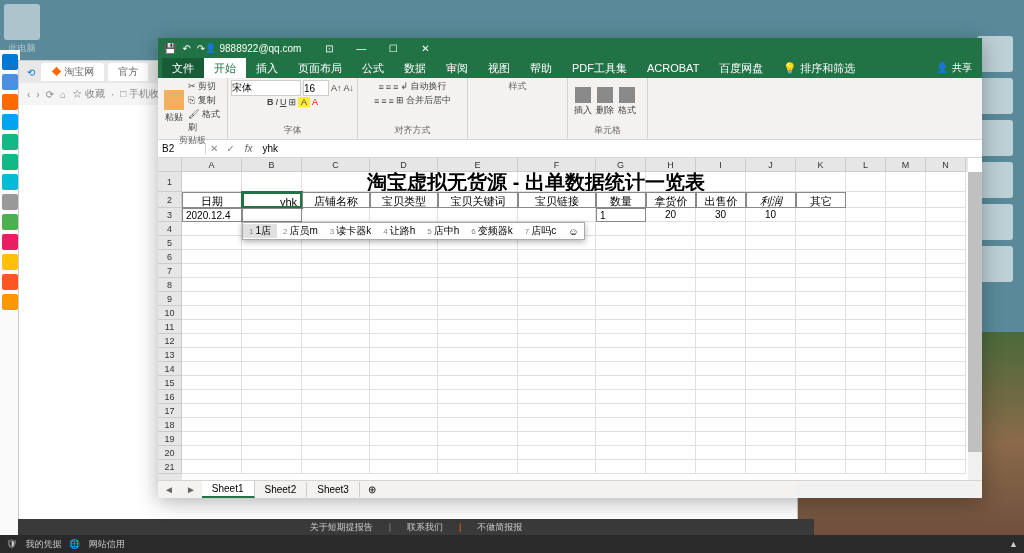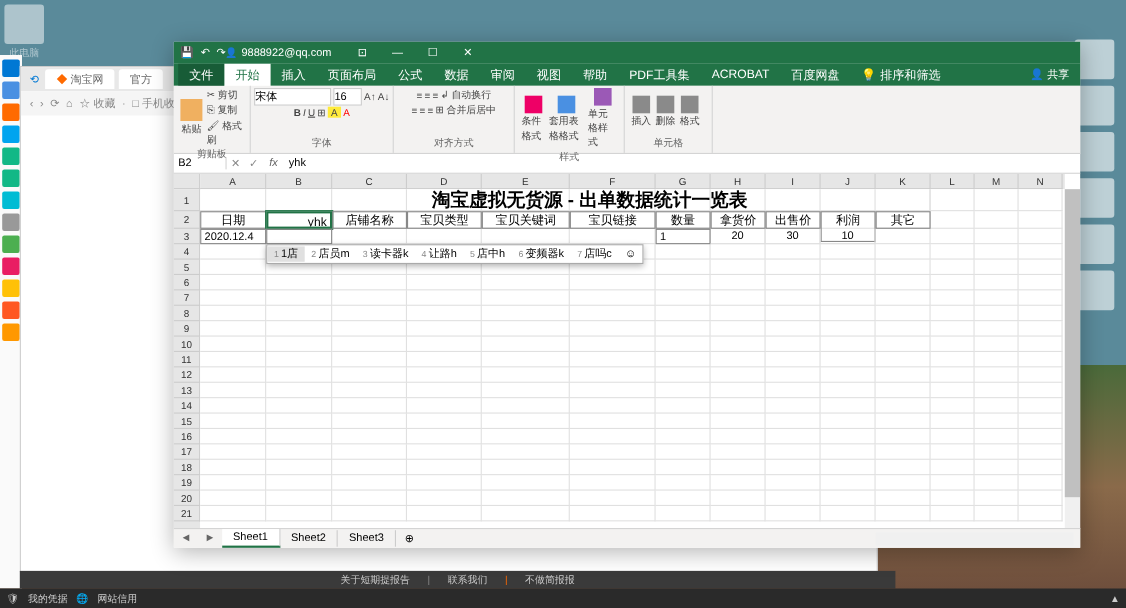--- a/index.html
+++ b/index.html
@@ -60,21 +60,21 @@
 
 
 .grid-area { flex: 1; display: flex; overflow: hidden; position: relative; }
 .colheads { position: absolute; top: 0; left: 24px; right: 14px; height: 14px; background: #e6e6e6; display: flex; }
 .rowheads { position: absolute; top: 14px; left: 0; width: 24px; bottom: 0; background: #e6e6e6; }
 .corner { position: absolute; top: 0; left: 0; width: 24px; height: 14px; background: #e6e6e6; border-right: 1px solid #ccc; border-bottom: 1px solid #ccc; }
 .ch { border-right: 1px solid #ccc; border-bottom: 1px solid #ccc; text-align: center; font-size: 9px; color: #333; line-height: 14px; }
 .rh { height: 14px; border-right: 1px solid #ccc; border-bottom: 1px solid #ccc; text-align: center; font-size: 9px; color: #333; line-height: 14px; }
 .cells { position: absolute; top: 14px; left: 24px; right: 14px; bottom: 0; background: #fff; }
 .cell { position: absolute; border-right: 1px solid #e0e0e0; border-bottom: 1px solid #e0e0e0; font-size: 10px; padding: 0 3px; line-height: 14px; overflow: hidden; white-space: nowrap; }
-.cell.title { font-size: 17px; font-weight: bold; text-align: center; line-height: 20px; padding-left: 48px; }
+.cell.title { font-size: 20px; font-weight: bold; text-align: center; line-height: 20px; padding-left: 48px; }
 .cell.hdr { text-align: center; font-size: 11px; border: 1px solid #888; }
 .cell.bordered { border: 1px solid #888; }
 .cell.selected { border: 2px solid #217346; outline: 1px solid #217346; }
 .vscroll { position: absolute; top: 14px; right: 0; width: 14px; bottom: 0; background: #f0f0f0; }
 .vscroll-thumb { position: absolute; top: 0; width: 14px; height: 280px; background: #c0c0c0; }
 
 
 .ime-bar { position: absolute; background: #fff; border: 1px solid #aaa; box-shadow: 0 2px 6px rgba(0,0,0,0.3); display: flex; font-size: 10px; height: 18px; align-items: center; }
 .ime-cand { padding: 0 6px; cursor: pointer; }
 .ime-cand.sel { background: #e0e0e0; }
@@ -237,34 +237,20 @@
         <div class="rrow">
           <span>≡</span>
           <span>≡</span>
           <span>≡</span>
           <span>⊞ <span>合并后居中</span></span>
         </div>
       </div>
       <div class="rgroup-label">对齐方式</div>
     </div>
     <div class="rgroup" style="width:100px">
-      <div class="rgroup-content">
-        <div class="rbtn-big">
-            <span class="ricon" style="background:#e06"></span>
-            <span>条件格式</span>
-          </div>
-        <div class="rbtn-big">
-            <span class="ricon" style="background:#4a90e2"></span>
-            <span>套用表格格式</span>
-          </div>
-        <div class="rbtn-big">
-            <span class="ricon" style="background:#9b59b6"></span>
-            <span>单元格样式</span>
-          </div>
-      </div>
       <div class="rgroup-label">样式</div>
     </div>
     <div class="rgroup" style="width:80px">
       <div class="rgroup-content">
         <div class="rbtn-big">
             <span class="ricon"></span>
             <span>插入</span>
           </div>
         <div class="rbtn-big">
             <span class="ricon"></span>
@@ -626,21 +612,21 @@
         <div class="cell title" style="left: 0px; top: 0px; width: 664px; height: 20px; line-height: 20px;">淘宝虚拟无货源 - 出单数据统计一览表</div>
         <div class="cell hdr" style="left: 0px; top: 20px; width: 60px; height: 16px; line-height: 16px;">日期</div>
         <div class="cell hdr selected" style="left: 60px; top: 20px; width: 60px; height: 16px; line-height: 16px; text-align: right;">yhk</div>
         <div class="cell hdr" style="left: 120px; top: 20px; width: 68px; height: 16px; line-height: 16px;">店铺名称</div>
         <div class="cell hdr" style="left: 188px; top: 20px; width: 68px; height: 16px; line-height: 16px;">宝贝类型</div>
         <div class="cell hdr" style="left: 256px; top: 20px; width: 80px; height: 16px; line-height: 16px;">宝贝关键词</div>
         <div class="cell hdr" style="left: 336px; top: 20px; width: 78px; height: 16px; line-height: 16px;">宝贝链接</div>
         <div class="cell hdr" style="left: 414px; top: 20px; width: 50px; height: 16px; line-height: 16px;">数量</div>
         <div class="cell hdr" style="left: 464px; top: 20px; width: 50px; height: 16px; line-height: 16px;">拿货价</div>
         <div class="cell hdr" style="left: 514px; top: 20px; width: 50px; height: 16px; line-height: 16px;">出售价</div>
-        <div class="cell hdr" style="left: 564px; top: 20px; width: 50px; height: 28px; line-height: 16px;">利润</div>
+        <div class="cell hdr" style="left: 564px; top: 20px; width: 50px; height: 16px; line-height: 16px; font-style: italic;">利润</div>
         <div class="cell hdr" style="left: 614px; top: 20px; width: 50px; height: 16px; line-height: 16px;">其它</div>
         <div class="cell bordered" style="left: 0px; top: 36px; width: 60px; height: 14px; line-height: 14px;">2020.12.4</div>
         <div class="cell bordered" style="left: 60px; top: 36px; width: 60px; height: 14px; line-height: 14px;"></div>
         <div class="cell bordered" style="left: 414px; top: 36px; width: 50px; height: 14px; line-height: 14px;">1</div>
         <div class="cell " style="left: 464px; top: 36px; width: 50px; height: 14px; line-height: 14px; text-align: center;">20</div>
         <div class="cell " style="left: 514px; top: 36px; width: 50px; height: 14px; line-height: 14px; text-align: center;">30</div>
         <div class="cell " style="left: 564px; top: 36px; width: 50px; height: 14px; line-height: 14px; text-align: center;">10</div>
         <div class="ime-bar" style="left: 60px; top: 50px;">
           <span class="ime-cand sel"><span class="ime-num">1</span>1店</span>
           <span class="ime-cand"><span class="ime-num">2</span>店员m</span>

